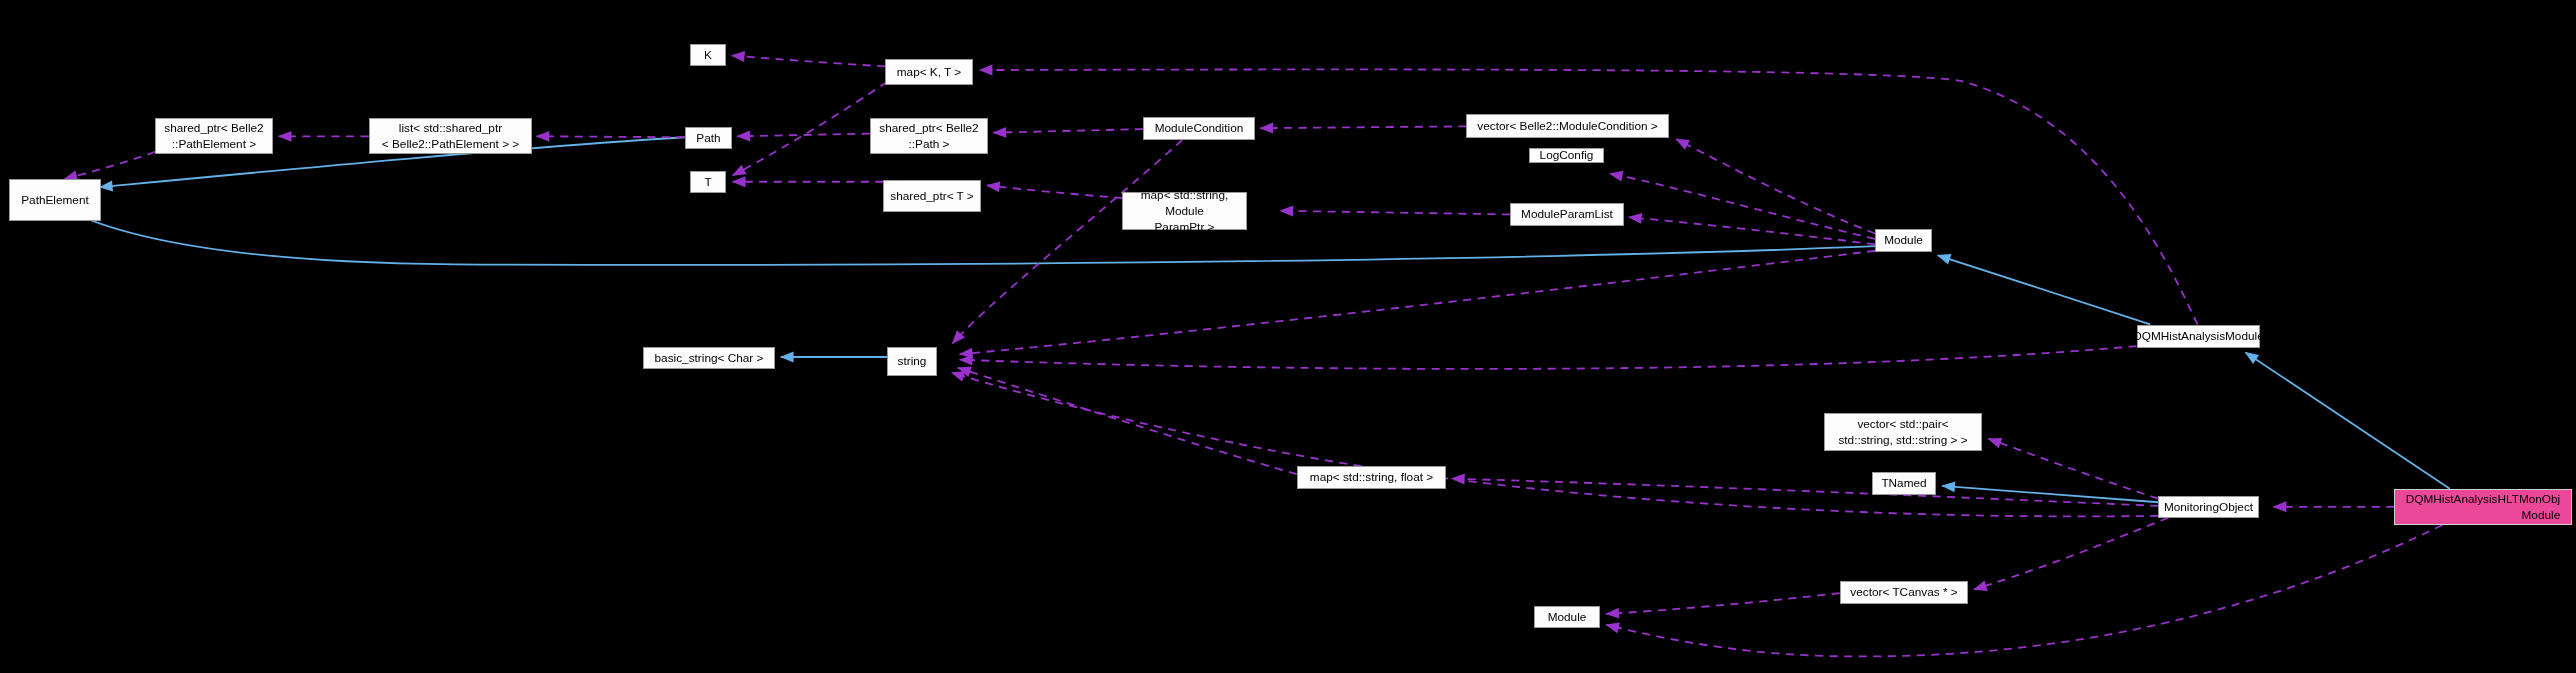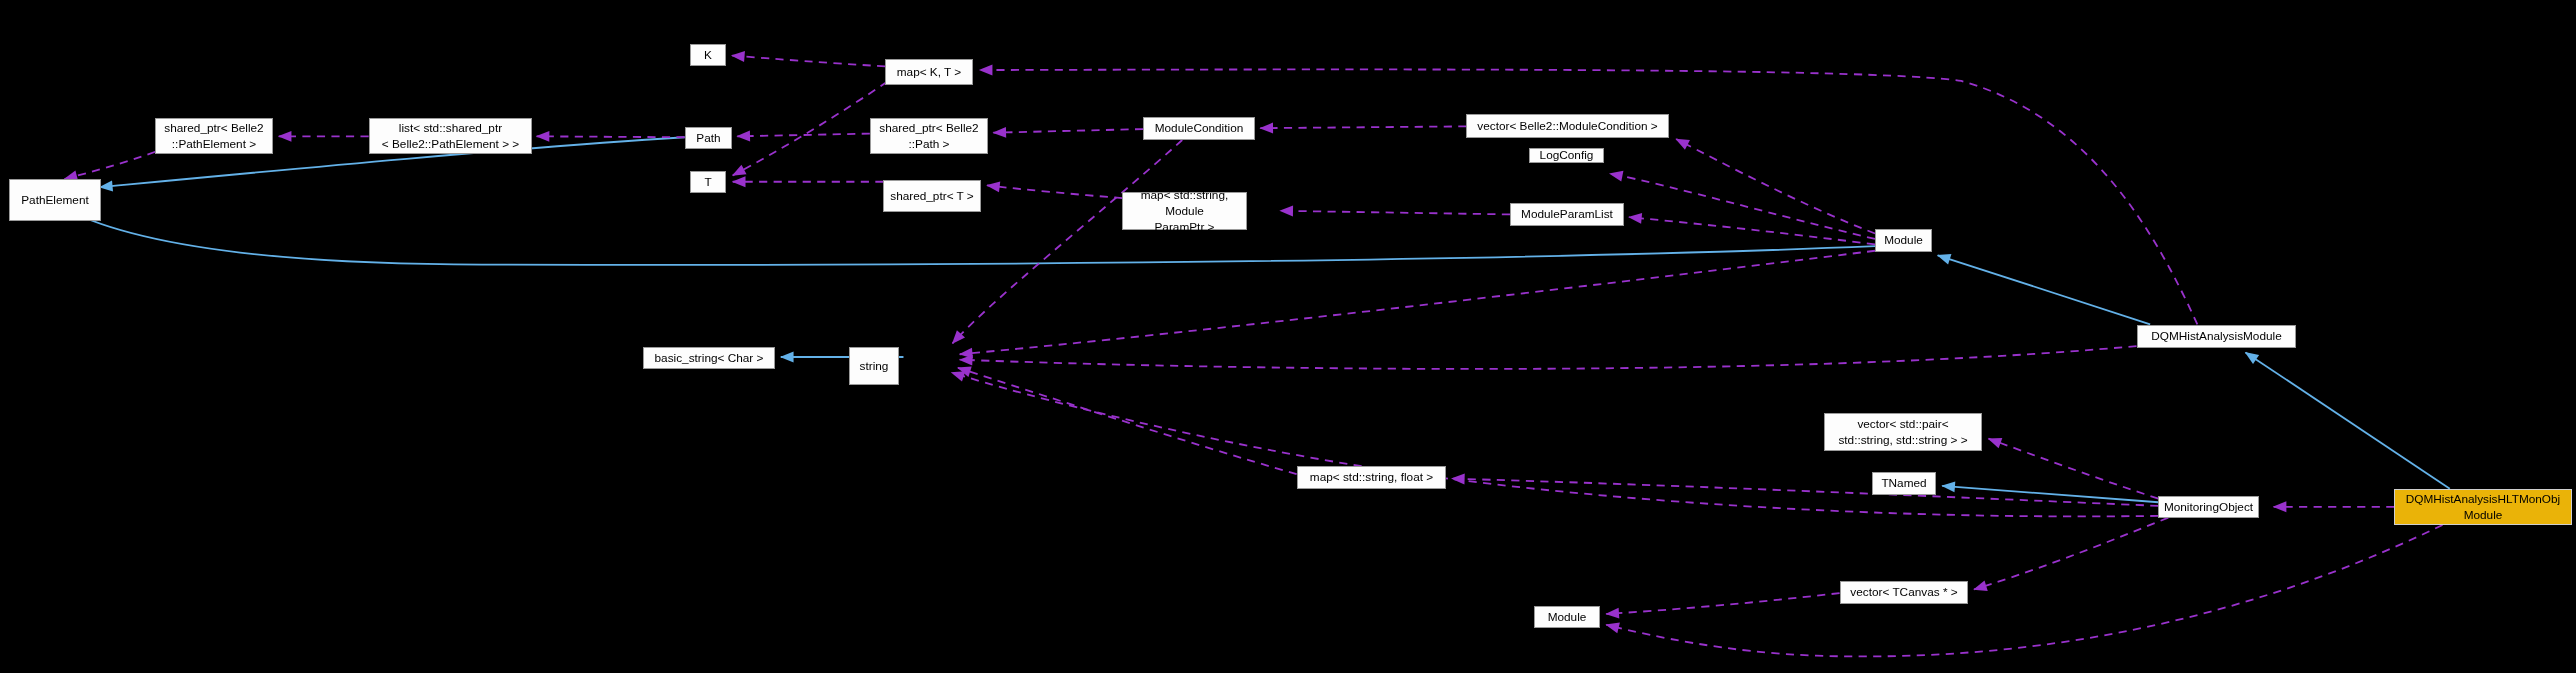--- a/index.html
+++ b/index.html
@@ -24,23 +24,24 @@
     line-height:16.3px;
     display:flex;
     align-items:center;
     justify-content:center;
     text-align:center;
     white-space:pre-line;
     padding:0 3.6px;
     cursor:pointer;
   }
   .node.selected{
-    background:#eab308;
+    background:#ec4899;
     border:1.8px solid #cfcfcf;
     cursor:default;
+    text-align:right;
   }
 </style>
 </head>
 <body>
 
 <div id="canvas">
 
   <svg id="edges" width="2576" height="674" viewBox="0 0 2837 742">
     <defs>
       <marker id="ab" markerUnits="userSpaceOnUse" markerWidth="18" markerHeight="14" refX="15" refY="7" orient="auto">
@@ -99,22 +100,22 @@
   <div class="node" style="left:1466px;top:114px;width:203px;height:23.6px">vector&lt; Belle2::ModuleCondition &gt;</div>
   <div class="node" style="left:690px;top:171px;width:36px;height:22px">T</div>
   <div class="node" style="left:883px;top:180px;width:98px;height:32px">shared_ptr&lt; T &gt;</div>
   <div class="node" style="left:1122px;top:192px;width:125px;height:38px">map&lt; std::string, Module
 ParamPtr &gt;</div>
   <div class="node" style="left:1529px;top:148px;width:75px;height:15px">LogConfig</div>
   <div class="node" style="left:1510px;top:203px;width:114px;height:23px">ModuleParamList</div>
   <div class="node" style="left:9px;top:179px;width:92px;height:42px">PathElement</div>
   <div class="node" style="left:1875px;top:229px;width:57px;height:23px">Module</div>
   <div class="node" style="left:643px;top:347px;width:132px;height:22px">basic_string&lt; Char &gt;</div>
-  <div class="node" style="left:849px;top:347px;width:50px;height:38px">string</div>
-  <div class="node" style="left:2137px;top:325px;width:159px;height:23px">DQMHistAnalysisModule</div>
+  <div class="node" style="left:887px;top:347px;width:50px;height:29px">string</div>
+  <div class="node" style="left:2137px;top:325px;width:123px;height:23px">DQMHistAnalysisModule</div>
   <div class="node" style="left:1824px;top:413px;width:158px;height:38px">vector&lt; std::pair&lt;
 std::string, std::string &gt; &gt;</div>
   <div class="node" style="left:1872px;top:472px;width:64px;height:23px">TNamed</div>
   <div class="node" style="left:1297px;top:466px;width:149px;height:23px">map&lt; std::string, float &gt;</div>
   <div class="node" style="left:2158px;top:496px;width:101px;height:22px">MonitoringObject</div>
   <div class="node selected" style="left:2394px;top:489px;width:178px;height:36px">DQMHistAnalysisHLTMonObj
 Module</div>
   <div class="node" style="left:1840px;top:581px;width:128px;height:23px">vector&lt; TCanvas * &gt;</div>
   <div class="node" style="left:1534px;top:606px;width:66px;height:22px">Module</div>
 

